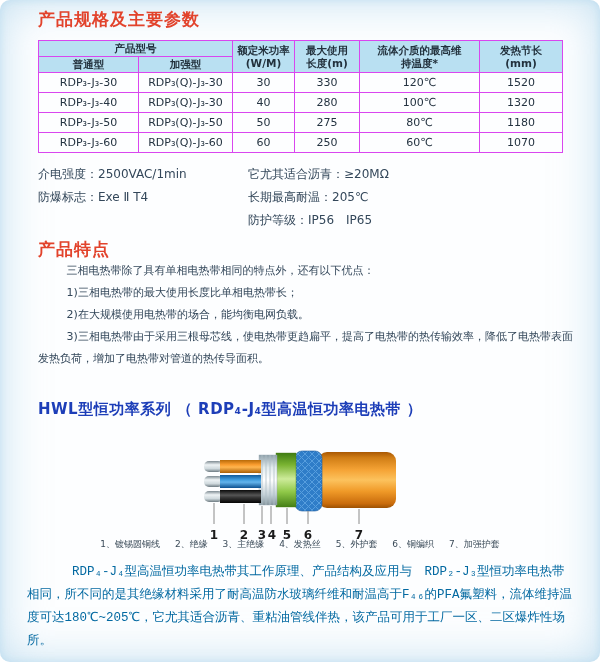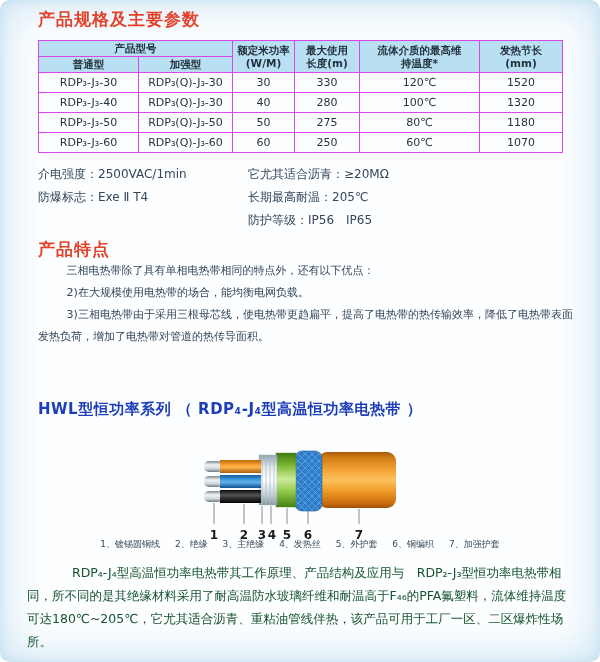--- a/index.html
+++ b/index.html
@@ -46,22 +46,23 @@
   }
   .features p{margin:0;text-indent:2.6em;}
   .diagram{position:absolute;left:158px;top:447px;}
   .legend{
     position:absolute;left:0;top:538px;width:600px;text-align:center;
     font-size:9px;color:#3a4a58;white-space:nowrap;
   }
   .legend span{margin:13px 6px;}
   .desc{
     position:absolute;left:27px;top:561px;width:549px;
-    font-size:12.5px;color:#14532d;line-height:23px;text-indent:3.6em;
+    font-size:12.5px;color:#0369a1;line-height:23px;text-indent:3.6em;
     margin:0;
+    font-family:Liberation Mono, monospace;
   }
   svg text.num{font-size:12px;font-weight:bold;fill:#1a1a1a;}
 </style>
 </head>
 <body>
 
 <div class="page">
 
   <div class="red-title title-specs">产品规格及主要参数</div>
 
@@ -134,20 +135,21 @@
   <div class="params params-right">
     <div>它尤其适合沥青：≥20MΩ</div>
     <div>长期最高耐温：205℃</div>
     <div>防护等级：IP56　IP65</div>
   </div>
 
   <div class="red-title title-features">产品特点</div>
 
   <div class="features">
     <p>三相电热带除了具有单相电热带相同的特点外，还有以下优点：</p>
+    <p>1)三相电热带的最大使用长度比单相电热带长；</p>
     <p>2)在大规模使用电热带的场合，能均衡电网负载。</p>
     <p>3)三相电热带由于采用三根母芯线，使电热带更趋扁平，提高了电热带的热传输效率，降低了电热带表面发热负荷，增加了电热带对管道的热传导面积。</p>
   </div>
 
   <div class="blue-title">HWL型恒功率系列 （ RDP₄-J₄型高温恒功率电热带 ）</div>
 
   <div class="diagram">
     <svg width="282" height="100" viewBox="0 0 282 100">
       <defs>
         <linearGradient id="gJacket" x1="0" y1="0" x2="0" y2="1">

